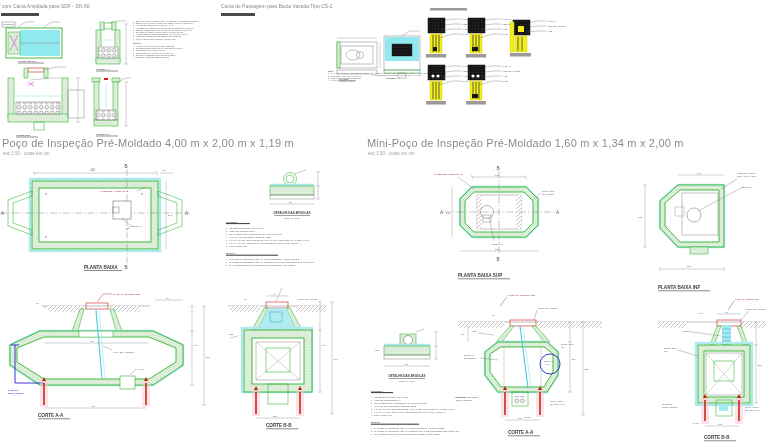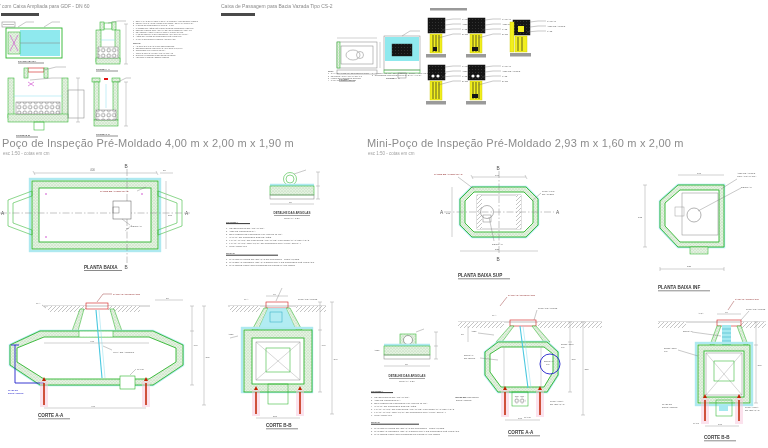--- a/index.html
+++ b/index.html
@@ -310,23 +310,23 @@
         <path d="M17,7 L25,6 H33" class="lead"></path>
         <path d="M14,12 L25,11 H33" class="lead"></path>
         <path d="M10,20 L25,16 H33" class="lead"></path>
     <text class="t2" x="34" y="2">TAMPÃO</text>
     <text class="t2" x="34" y="7">ANEL DE AJUSTE</text>
     <text class="t2" x="34" y="12">LAJE</text>
     <text class="t2" x="34" y="17">BASE</text>
   </g>
 </svg>
 
-<div class="title" style="left:2px;top:137px;">Poço de Inspeção Pré-Moldado 4,00 m x 2,00 m x 1,90 m</div>
+<div class="title" style="left:2px;top:137px;">Poço de Inspeção Pré-Moldado 4,00 m x 2,00 m x 1,19 m</div>
 <div class="subtitle" style="left:3px;top:151px;">esc 1:50 - cotas em cm</div>
-<div class="title" style="left:367px;top:137px;">Mini-Poço de Inspeção Pré-Moldado 2,93 m x 1,60 m x 2,00 m</div>
+<div class="title" style="left:367px;top:137px;">Mini-Poço de Inspeção Pré-Moldado 1,60 m x 1,34 m x 2,00 m</div>
 <div class="subtitle" style="left:368px;top:151px;">esc 1:50 - cotas em cm</div>
 
 <svg style="left:0px;top:163px;" width="235" height="112" viewBox="0 0 235 112">
   <g>
     <rect x="30" y="16" width="130" height="72" class="cy"></rect>
     <path d="M32,18 h126 v68 h-126 z M39,25 h112 v54 h-112 z" fill-rule="evenodd" class="wall"></path>
     <rect x="32" y="18" width="126" height="68" class="g"></rect>
     <rect x="39" y="25" width="112" height="54" class="g"></rect>
     <path d="M32,28 L8,37 L8,63 L32,72 L32,67 L13,60 L13,40 L32,33 Z" fill="#eef8ee" class="g2"></path>
     <path d="M158,28 L182,37 L182,63 L158,72 L158,67 L177,60 L177,40 L158,33 Z" fill="#eef8ee" class="g2"></path>

